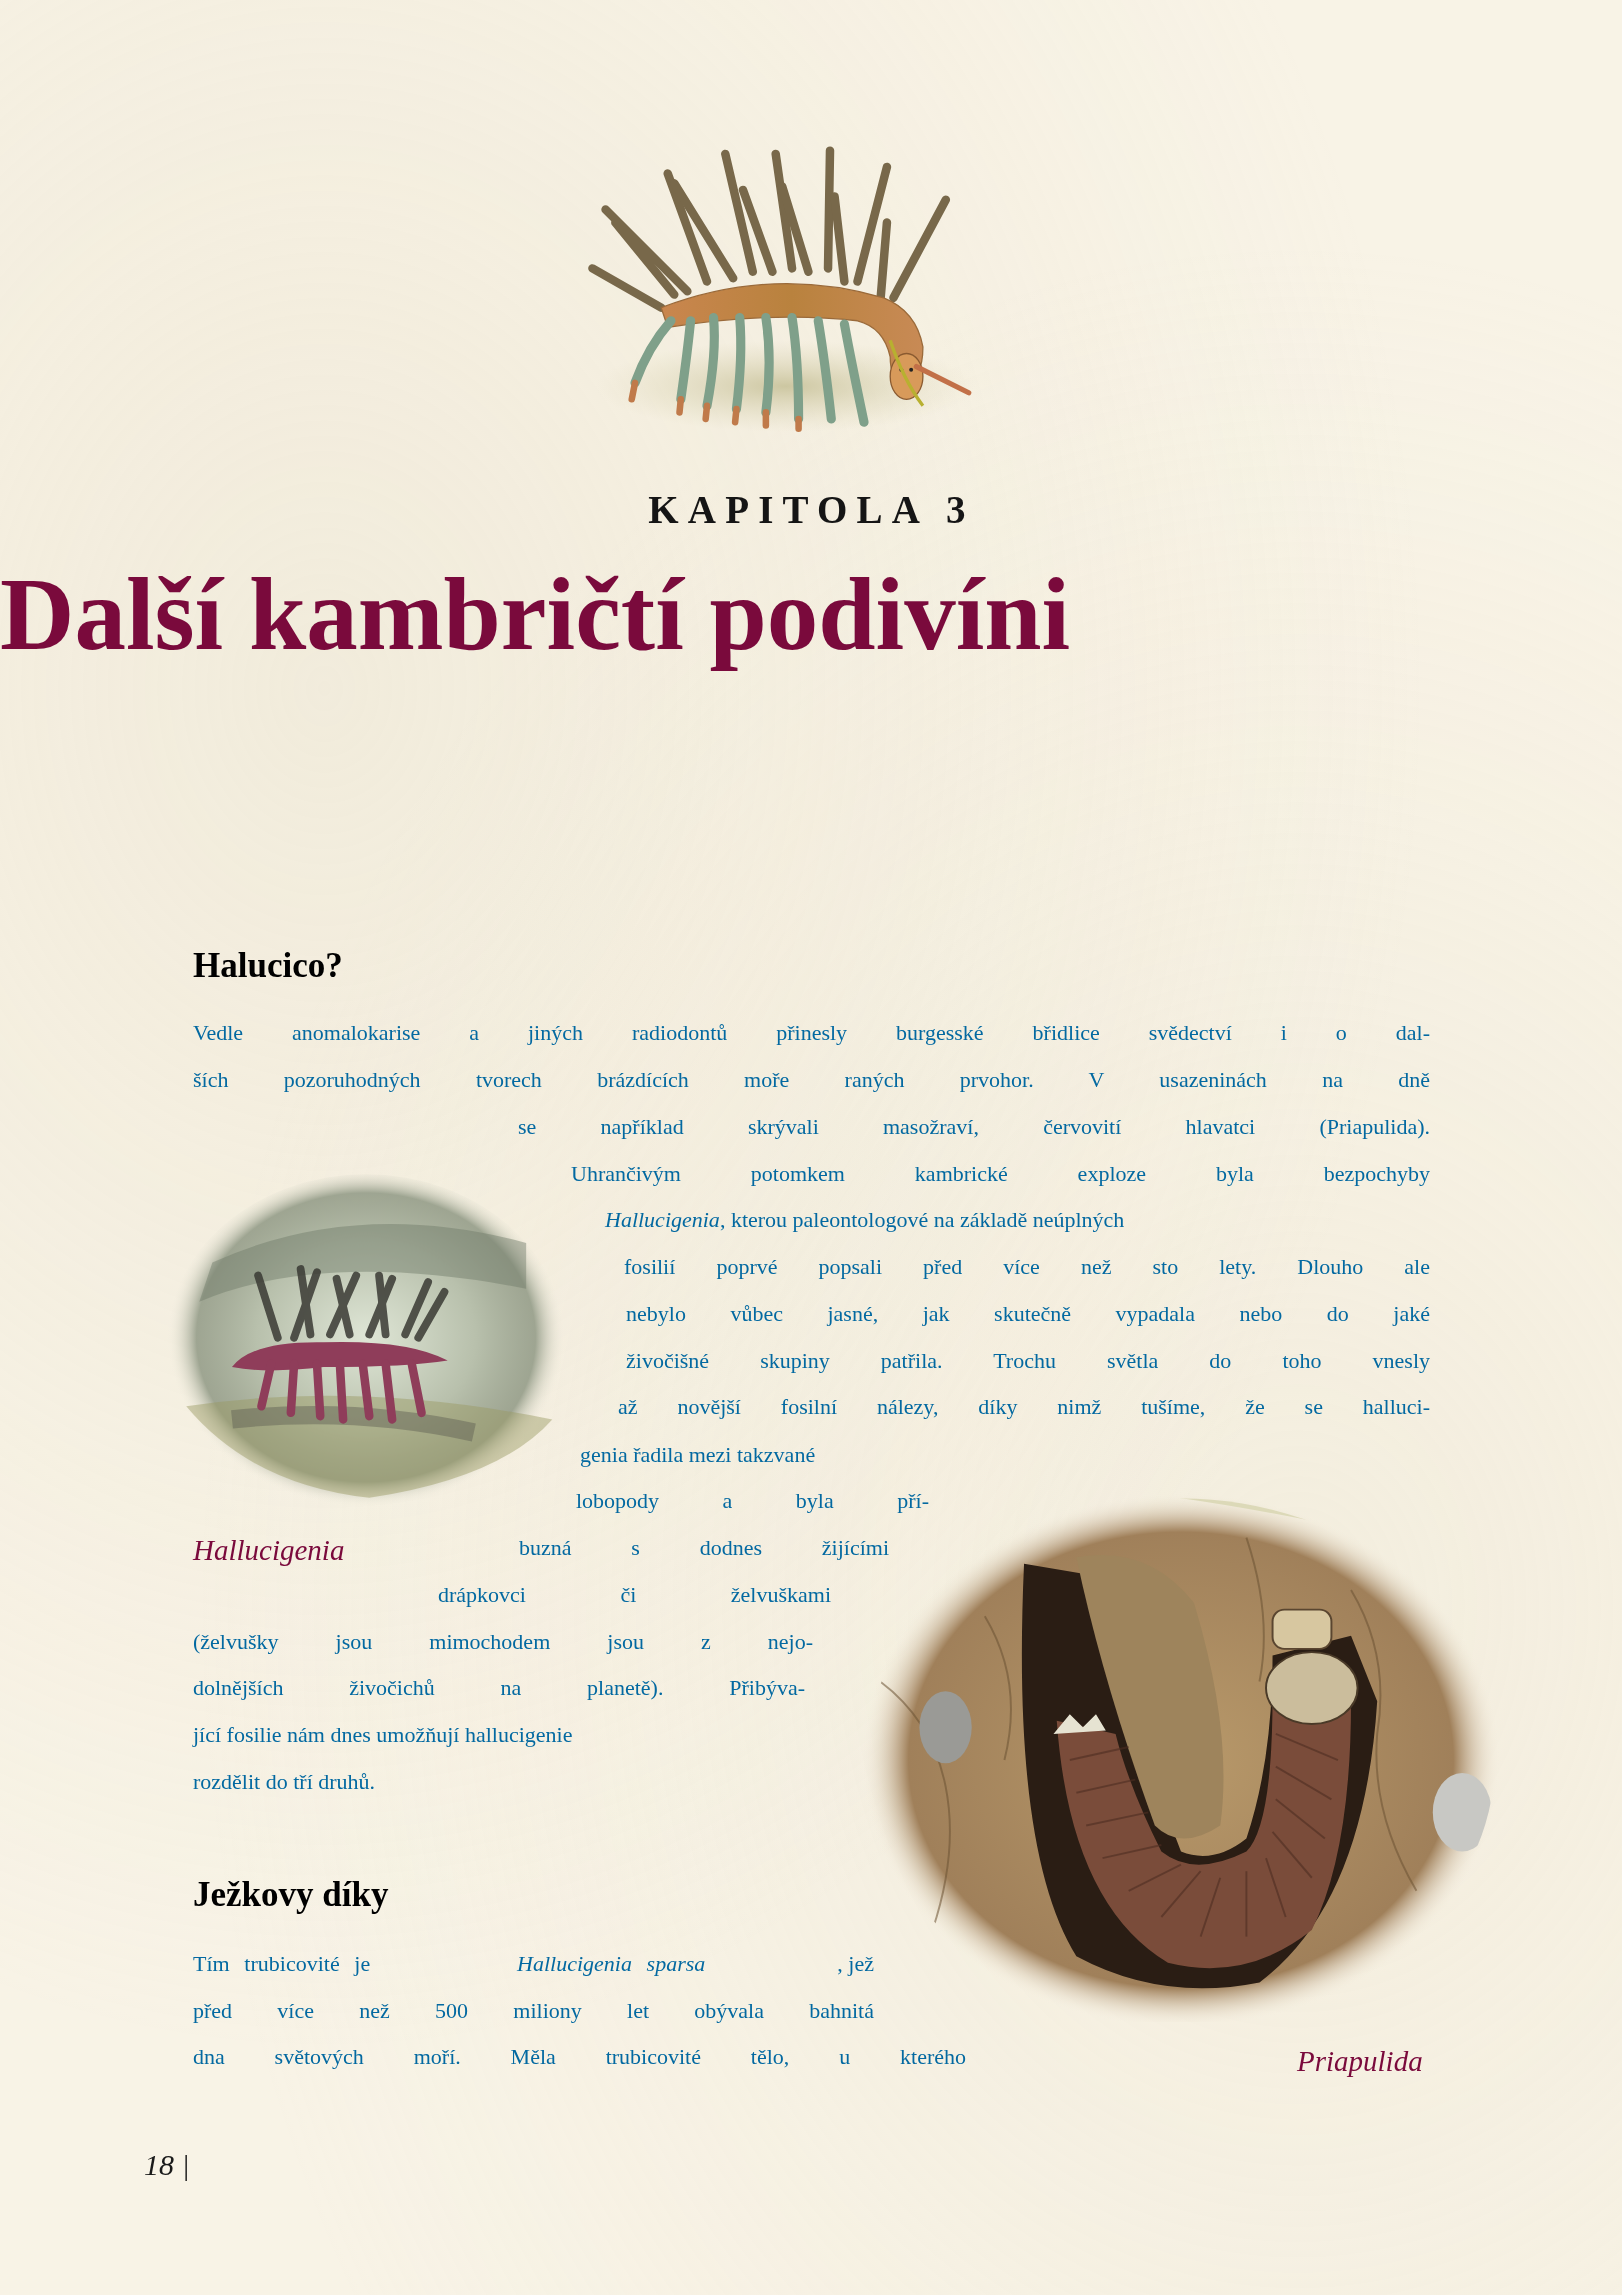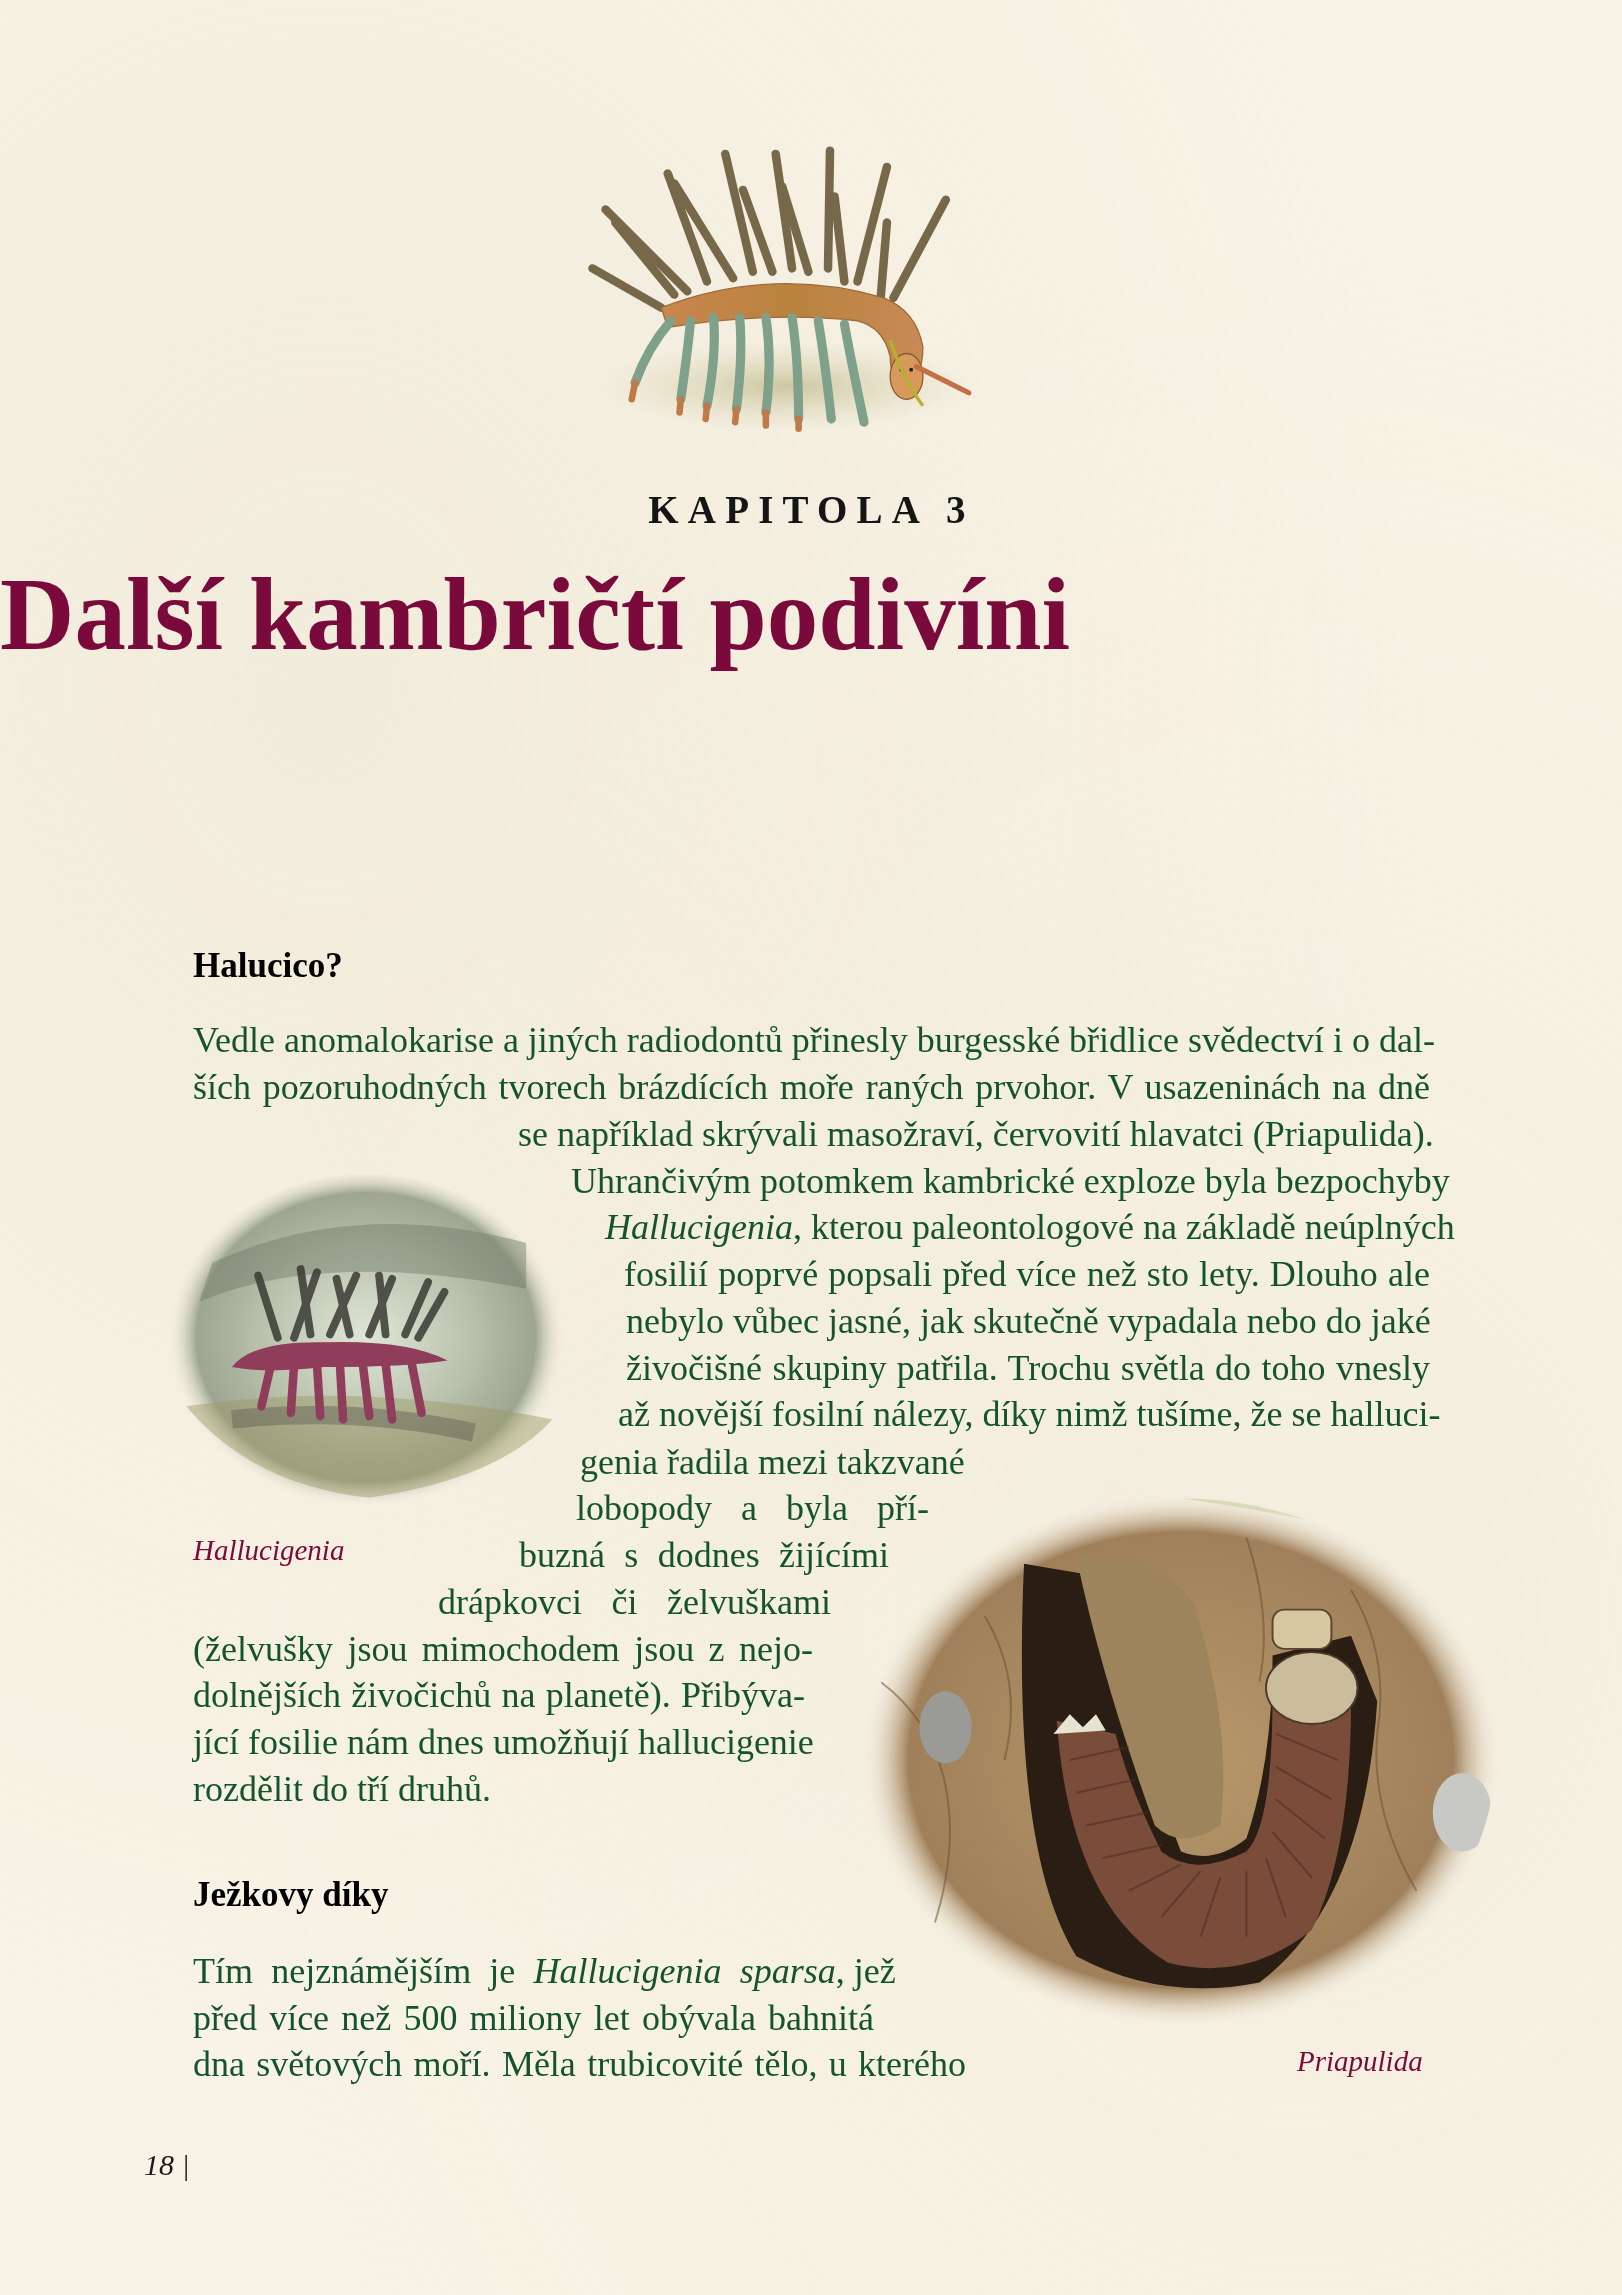--- a/index.html
+++ b/index.html
@@ -18,21 +18,21 @@
       font-size: 39px; letter-spacing: 9.2px; font-weight: bold; color: #151515;
     }
     .title {
       left: 0; width: 1623px; top: 563px; 
       font-size: 103px; font-weight: bold; color: #7a0a3c; line-height: 1;
     }
     .h2 {
       font-size: 35px; font-weight: bold; color: #000000; line-height: 1;
     }
     .line {
-      font-size: 36px; line-height: 1; white-space: nowrap; color: #14532d;
+      font-size: 22px; line-height: 1; white-space: nowrap; color: #0369a1;
     }
     .justify { text-align: justify; text-align-last: justify; }
     .caption {
       font-size: 29px; font-style: italic; color: #7a0a3c; line-height: 1;
     }
     .pagenum { font-size: 30px; color: #1a1a1a; font-style: italic; }
     .illus { overflow: hidden; }
     i { font-style: italic; }
   </style>
 </head>
@@ -212,21 +212,21 @@
       <ellipse cx="140" cy="370" rx="40" ry="55" fill="#9a9a96"></ellipse>
       <ellipse cx="150" cy="780" rx="35" ry="40" fill="#b0b0ac"></ellipse>
       <ellipse cx="930" cy="500" rx="45" ry="60" fill="#c8c8c4"></ellipse>
     </g>
   </svg>
 </div>
 
 <div class="abs h2" style="left:193px; top:1877px;">Ježkovy díky</div>
 
 <div class="abs line" style="left:193px; top:1953px; width:681px; display:flex; justify-content:space-between;">
-  <span style="white-space:pre; word-spacing:9.2px;">Tím nejznámějším je </span>
+  <span style="white-space:pre; word-spacing:9.2px;">Tím trubicovité je </span>
   <i style="word-spacing:9.2px;">Hallucigenia sparsa</i>
   <span style="white-space:pre;">, jež</span>
 </div>
 <div class="abs line justify" style="left:193px; top:2000px; width:681px;">před více než 500 miliony let obývala bahnitá</div>
 <div class="abs line justify" style="left:193px; top:2046px; width:773px;">dna světových moří. Měla trubicovité tělo, u kterého</div>
 
 <div class="abs caption" style="left:1297px; top:2047px;">Priapulida</div>
 
 <div class="abs pagenum" style="left:144px; top:2148px;">
   <span>18</span>

